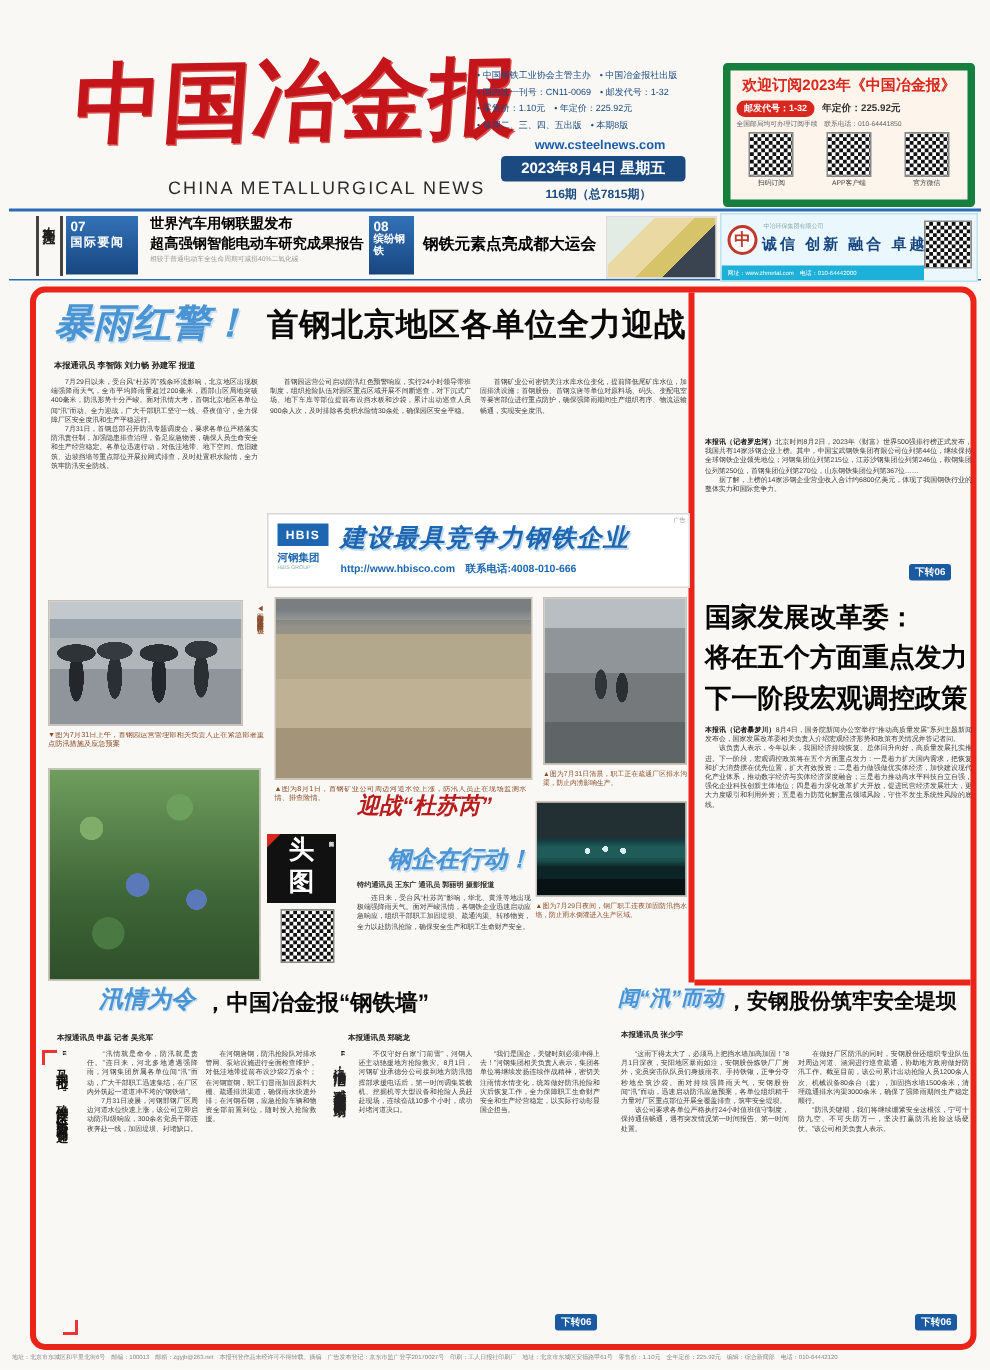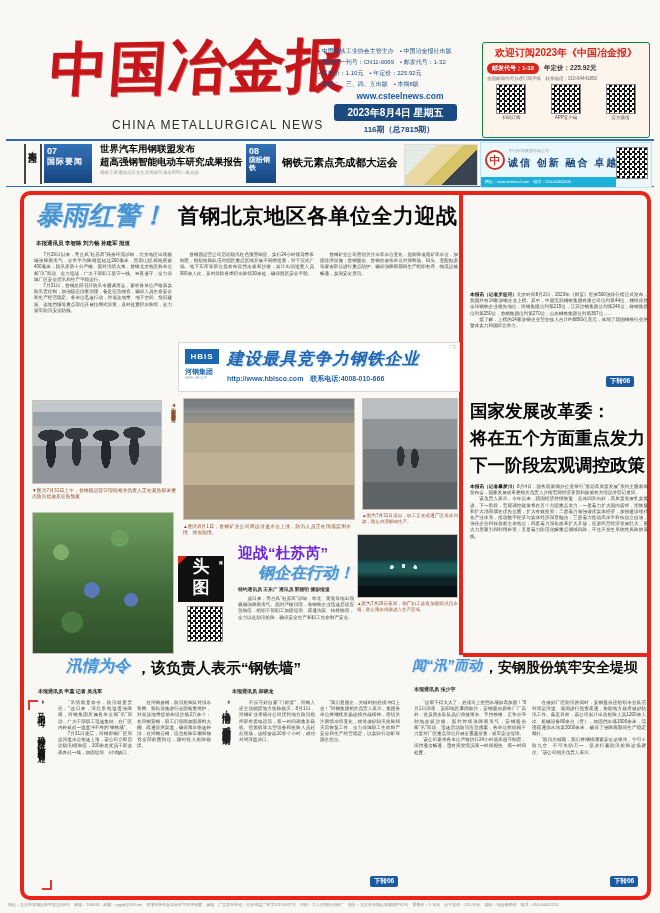--- a/index.html
+++ b/index.html
@@ -10,21 +10,21 @@
   .mast-title{left:50px;top:30px;font-family:"DejaVu Serif",serif;font-weight:bold;
     font-size:58px;line-height:1.3;color:#c4151b;letter-spacing:1px;
     transform:skewX(-5deg) rotate(-1deg);text-shadow:1px 1px 0 #d9534f;}
   .mast-sub{left:112px;top:118px;font-size:12px;font-weight:normal;letter-spacing:1.4px;color:#2b2b2b;}
   .pubinfo{left:318px;top:46px;width:164px;font-size:6px;color:#1b4a80;line-height:11px;}
   .website{left:318px;top:91px;width:164px;text-align:center;font-size:8.5px;font-weight:bold;color:#1b5cab;}
   .datebox{left:334px;top:104px;width:123px;height:17px;background:#1b4a80;border-radius:3px;
     color:#fff;font-size:10px;font-weight:bold;line-height:17px;text-align:center;}
   .issue{left:334px;top:124px;width:130px;text-align:center;font-size:8px;font-weight:bold;color:#1b4a80;}
   
-  .subscribe{left:482px;top:42px;width:168px;height:96px;background:#fdf4ec;border:1px solid #15803d;
+  .subscribe{left:482px;top:42px;width:168px;height:96px;background:#fdf4ec;border:5px solid #15803d;
     border-radius:3px;padding:3px 4px;box-sizing:border-box;}
   .sub-title{font-size:10px;font-weight:900;color:#d8281e;text-align:center;}
   .sub-row{display:flex;gap:5px;align-items:center;margin-top:3px;}
   .sub-pill{background:#d8281e;color:#fff;font-size:6px;font-weight:bold;padding:1px 5px;border-radius:7px;}
   .sub-price{font-size:6.5px;font-weight:bold;color:#333;}
   .sub-note{font-size:4.5px;color:#666;margin-top:2px;}
   .qr-row{display:flex;justify-content:space-between;margin-top:3px;}
   .qr-item{width:31%;text-align:center;}
   .qr{background:conic-gradient(#111 25%,#fff 0 50%,#111 0 75%,#fff 0) 0 0/5px 5px,#fff;
     border:1px solid #888;margin:0 auto;}
@@ -117,21 +117,21 @@
     linear-gradient(180deg,transparent 40%,rgba(40,120,110,.55) 48% 62%,transparent 70%),
     linear-gradient(180deg,#223034 0 38%,#14383e 38% 60%,#0d2326 60% 82%,#081214 82% 100%);}
   .capE{left:357px;top:601px;width:101px;height:26px;font-size:4.5px;}
   
   .toutu{left:178px;top:556px;width:54px;}
   .toutu-logo{position:relative;width:46px;height:46px;background:#111;color:#fff;text-align:center;}
   .toutu-ch{font-size:17px;font-weight:900;line-height:21px;}
   .toutu-tag{position:absolute;right:1px;top:2px;writing-mode:vertical-rl;font-size:3.5px;color:#ddd;}
   .toutu-corner{position:absolute;left:0;top:0;width:0;height:0;border-top:9px solid #d8281e;border-right:9px solid transparent;}
   .toutu-qr{width:34px;height:34px;margin-top:4px;}
-  .f2-h1{left:238px;top:544px;font-size:15px;font-weight:900;color:#6d28d9;}
+  .f2-h1{left:238px;top:528px;font-size:15px;font-weight:900;color:#b91c1c;font-style:italic;}
   .f2-h2{left:258px;top:563px;font-size:16px;}
   .f2-byline{left:238px;top:586px;font-size:4.8px;font-weight:bold;color:#333;}
   .f2-text{left:238px;top:596px;width:116px;height:54px;}
   
   .bl-flag{left:66px;top:656px;font-size:16px;}
   .bl-head{left:136px;top:659px;font-size:15px;font-weight:900;color:#0a0a0a;}
   .bl-by1{left:38px;top:688px;font-size:5px;font-weight:bold;color:#222;}
   .bl-by2{left:232px;top:688px;font-size:5px;font-weight:bold;color:#222;}
   .vhead{left:28px;top:700px;width:24px;height:190px;}
   .vhead-text{writing-mode:vertical-rl;font-size:8px;font-weight:900;color:#111;letter-spacing:2px;
@@ -272,21 +272,21 @@
       <div class="toutu-tag">新媒体矩阵</div>
     </div>
     <div class="qr toutu-qr"></div>
   </div>
   <div class="abs f2-h1">迎战“杜苏芮”</div>
   <div class="abs flag f2-h2">钢企在行动！</div>
   <div class="abs f2-byline">特约通讯员 王东广 通讯员 郭丽明 摄影报道</div>
   <div class="abs bodytext f2-text">　　连日来，受台风“杜苏芮”影响，华北、黄淮等地出现极端强降雨天气。面对严峻汛情，各钢铁企业迅速启动应急响应，组织干部职工加固堤坝、疏通沟渠、转移物资，全力以赴防汛抢险，确保安全生产和职工生命财产安全。</div>
 
   <div class="abs flag bl-flag">汛情为令</div>
-  <div class="abs bl-head">，该负责人表示“钢铁墙”</div>
+  <div class="abs bl-head">，中国冶金报“钢铁墙”</div>
   <div class="abs bl-by1">本报通讯员 申蕊 记者 吴兆军</div>
   <div class="abs bl-by2">本报通讯员 郑晓龙</div>
   <div class="abs vhead">
     <div class="br-tl"></div>
     <div class="br-br"></div>
     <div class="vhead-text">“马上到位！”确保厂区供水管网畅通</div>
   </div>
   <div class="abs bodytext bl-colA">　　“汛情就是命令，防汛就是责任。”连日来，河北多地遭遇强降雨，河钢集团所属各单位闻“汛”而动，广大干部职工迅速集结，在厂区内外筑起一道道冲不垮的“钢铁墙”。
 　　7月31日凌晨，河钢邯钢厂区周边河道水位快速上涨，该公司立即启动防汛Ⅰ级响应，300余名党员干部连夜奔赴一线，加固堤坝、封堵缺口。</div>
   <div class="abs bodytext bl-colB">　　在河钢唐钢，防汛抢险队对排水管网、泵站设施进行全面检查维护，对低洼地带提前布设沙袋2万余个；在河钢宣钢，职工们冒雨加固原料大棚、疏通排洪渠道，确保雨水快速外排；在河钢石钢，应急抢险车辆和物资全部前置到位，随时投入抢险救援。</div>

